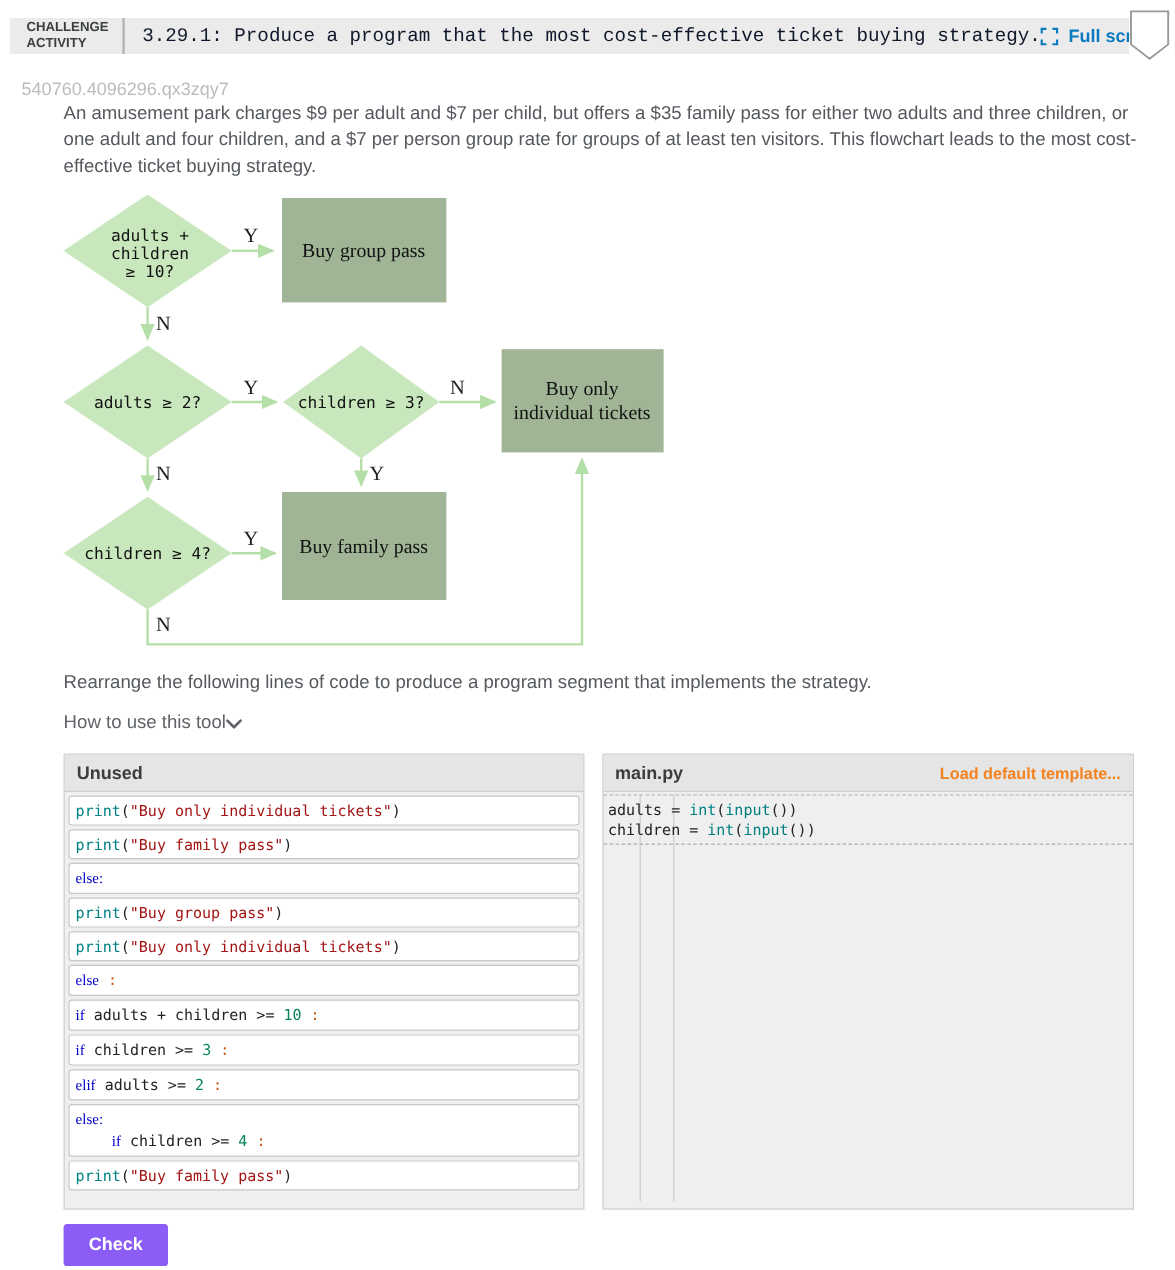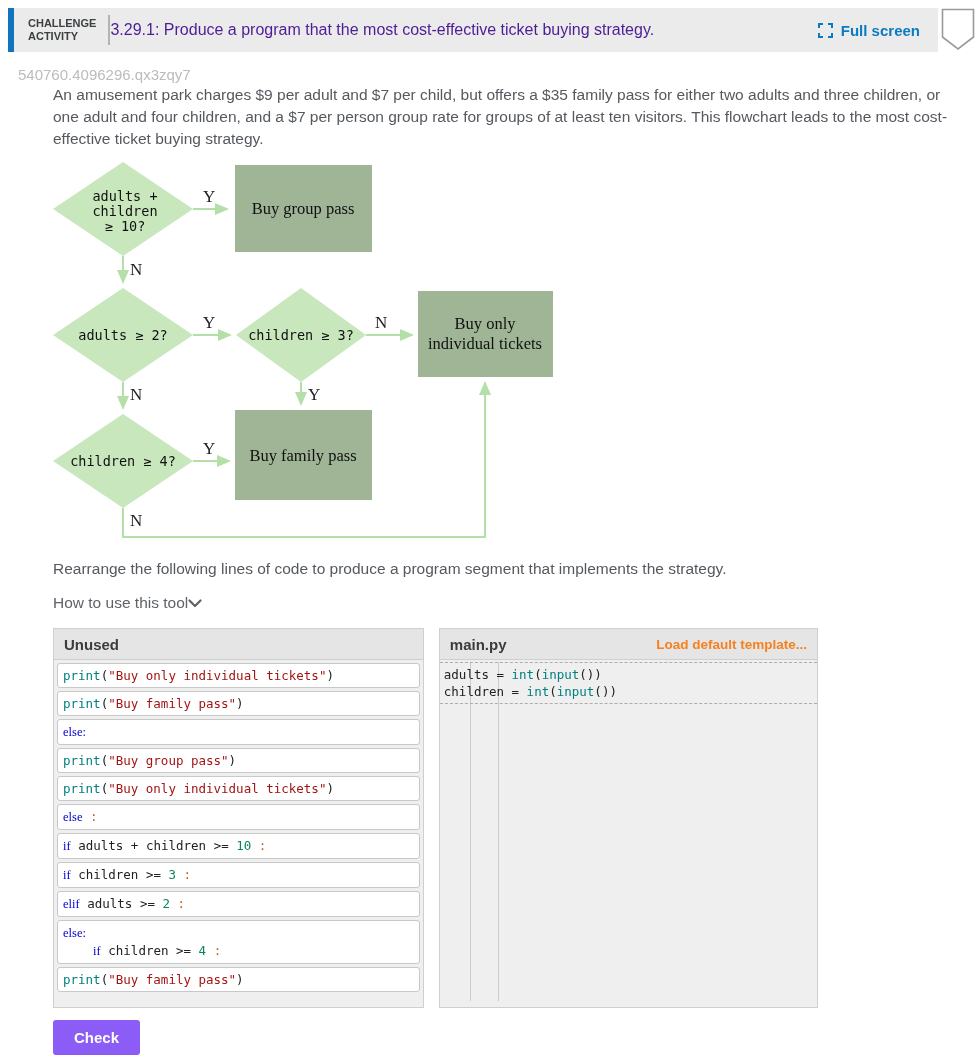--- a/index.html
+++ b/index.html
@@ -6,45 +6,45 @@
   html,body { margin:0; padding:0; }
   body {
     width: 979px; height: 1058px;
     background: #ffffff;
     font-family: "Liberation Sans", sans-serif;
     position: relative;
     overflow: hidden;
   }
 
   
-  .header-row { position:absolute; left:8px; top:8px; width:930px; height:44px; display:flex; }
+  .header-row { position:absolute; left:8px; top:8px; width:930px; height:44px; display:flex;align-items:center; }
   .accent-bar { width:6px; background:#1274bd; }
   .header-main { flex:1; background:#ebebeb; display:flex; align-items:center; }
   .kicker { font-size:11px; font-weight:bold; color:#3c4043; line-height:13px; padding:0 12px 0 14px; white-space:nowrap; }
   .header-divider { width:2px; height:30px; background:#b4b4b4; }
-  .header-title { color:#4c1d95; font-size:16px; flex:1; white-space:nowrap; overflow:hidden; }
+  .header-title { color:#0f172a; font-size:16px; padding-left:14px; flex:1; white-space:nowrap; overflow:hidden;font-family:Liberation Mono, monospace; }
   .fullscreen-btn { display:flex; align-items:center; gap:8px; color:#0b7bc1; font-weight:bold; font-size:15px; padding-right:18px; cursor:pointer; white-space:nowrap; }
   .badge-area { position:absolute; left:941px; top:8px; width:38px; height:46px; background:#fff; }
 
   
   .meta-id { position:absolute; left:18px; top:66px; font-size:15px; color:#bcbcbc; }
   .intro { position:absolute; left:53px; top:84px; width:905px; font-size:15.5px; color:#55595e; line-height:22px; }
 
   
   .flowchart { position:absolute; left:53px; top:160px; }
   .fc-mono { font-family:"DejaVu Sans Mono", monospace; font-size:13.5px; fill:#111; }
   .fc-serif { font-family:"Liberation Serif", serif; font-size:16.5px; fill:#111; }
   .fc-yn { font-family:"Liberation Serif", serif; font-size:17px; fill:#222; }
 
   
   .instruction { position:absolute; left:53px; top:560px; width:880px; font-size:15.5px; color:#55595e; }
   .tool-help { position:absolute; left:53px; top:594px; display:flex; align-items:center; font-size:15.5px; color:#5f6368; cursor:pointer; }
 
   
-  .panels { position:absolute; left:53px; top:628px; width:765px; height:380px; display:flex; gap:15px;border-radius:30px; }
+  .panels { position:absolute; left:53px; top:628px; width:892px; height:380px; display:flex; gap:15px;border-radius:30px; }
   .panel { border:1px solid #cfcfcf; background:#efefef; display:flex; flex-direction:column; }
   .panel-unused { width:442px; }
   .panel-editor { width:452px; }
   .panel-header { height:31px; flex:0 0 31px; background:#e5e5e5; border-bottom:1px solid #cfcfcf;
     display:flex; align-items:center; justify-content:space-between; padding:0 10px;
     font-weight:bold; color:#3c3c3c; font-size:15px; }
   .load-template { color:#f5821f; font-size:13.5px; font-weight:bold; cursor:pointer; }
 
   .unused-body { flex:1; padding:3px 2px; overflow:hidden; }
   .code-item { background:#fff; border:1px solid #c8c8c8; border-radius:3px; padding:3px 5px;

